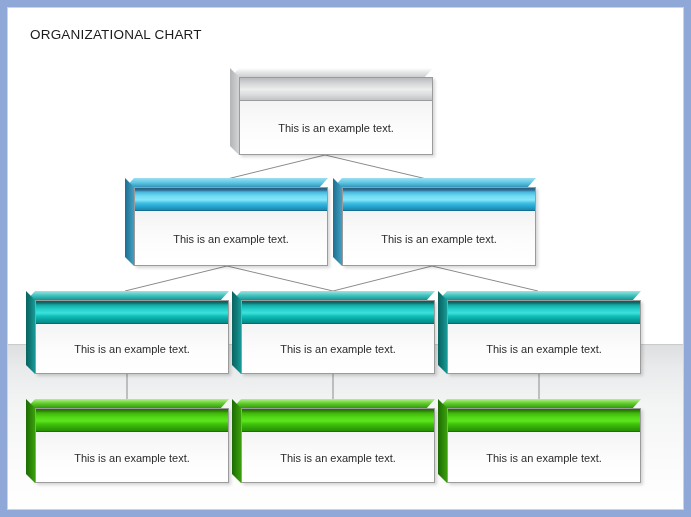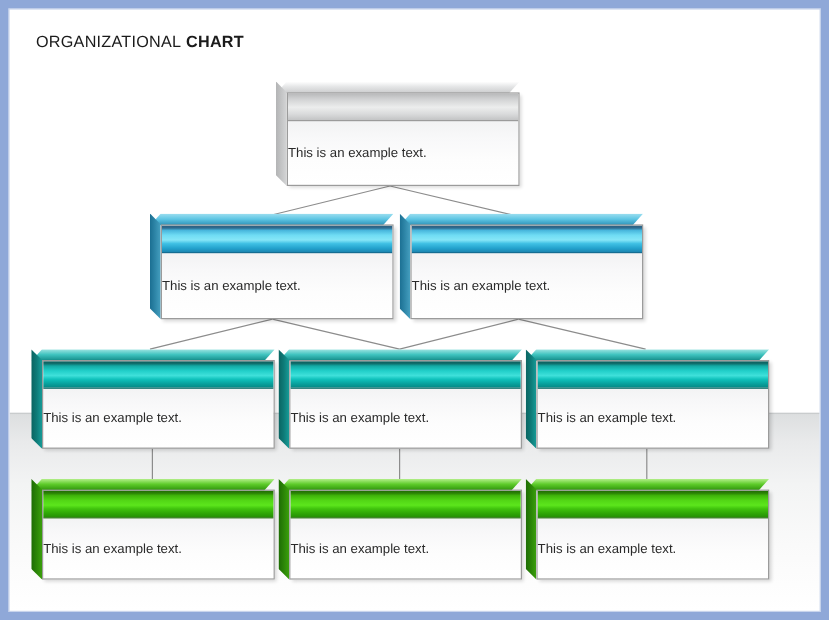--- a/index.html
+++ b/index.html
@@ -73,21 +73,21 @@
     position: absolute;
     left: 22px;
     top: 19px;
     font-size: 13.5px;
     letter-spacing: 0.2px;
     color: #1b1b1b;
     white-space: nowrap;
     z-index: 10;
   }
   #title .t-bold { font-weight: normal; }
-  #title .t-reg  { font-weight: bold; }
+  #title .t-reg  { font-weight: normal; }
 
   
   #connectors {
     position: absolute;
     left: 0; top: 0;
     width: 675px; height: 501px;
     z-index: 2;
   }
 
   
@@ -131,21 +131,21 @@
     position: absolute;
     left: 0; top: 0;
     width: 100%;
     box-sizing: border-box;
     z-index: 5;
   }
   .node .label {
     position: absolute;
     left: 0;
     width: 100%;
-    text-align: left;
+    text-align: center;
     font-size: 11px;
     color: #2a2a2a;
     z-index: 6;
   }
 
   
   .n-gray .face-top {
     background: linear-gradient(to bottom, #ffffff 0%, #e6e7e8 40%, #c9cacb 100%);
     clip-path: polygon(0 100%, 9px 0, 100% 0, calc(100% - 9px) 100%);
     border: none;

